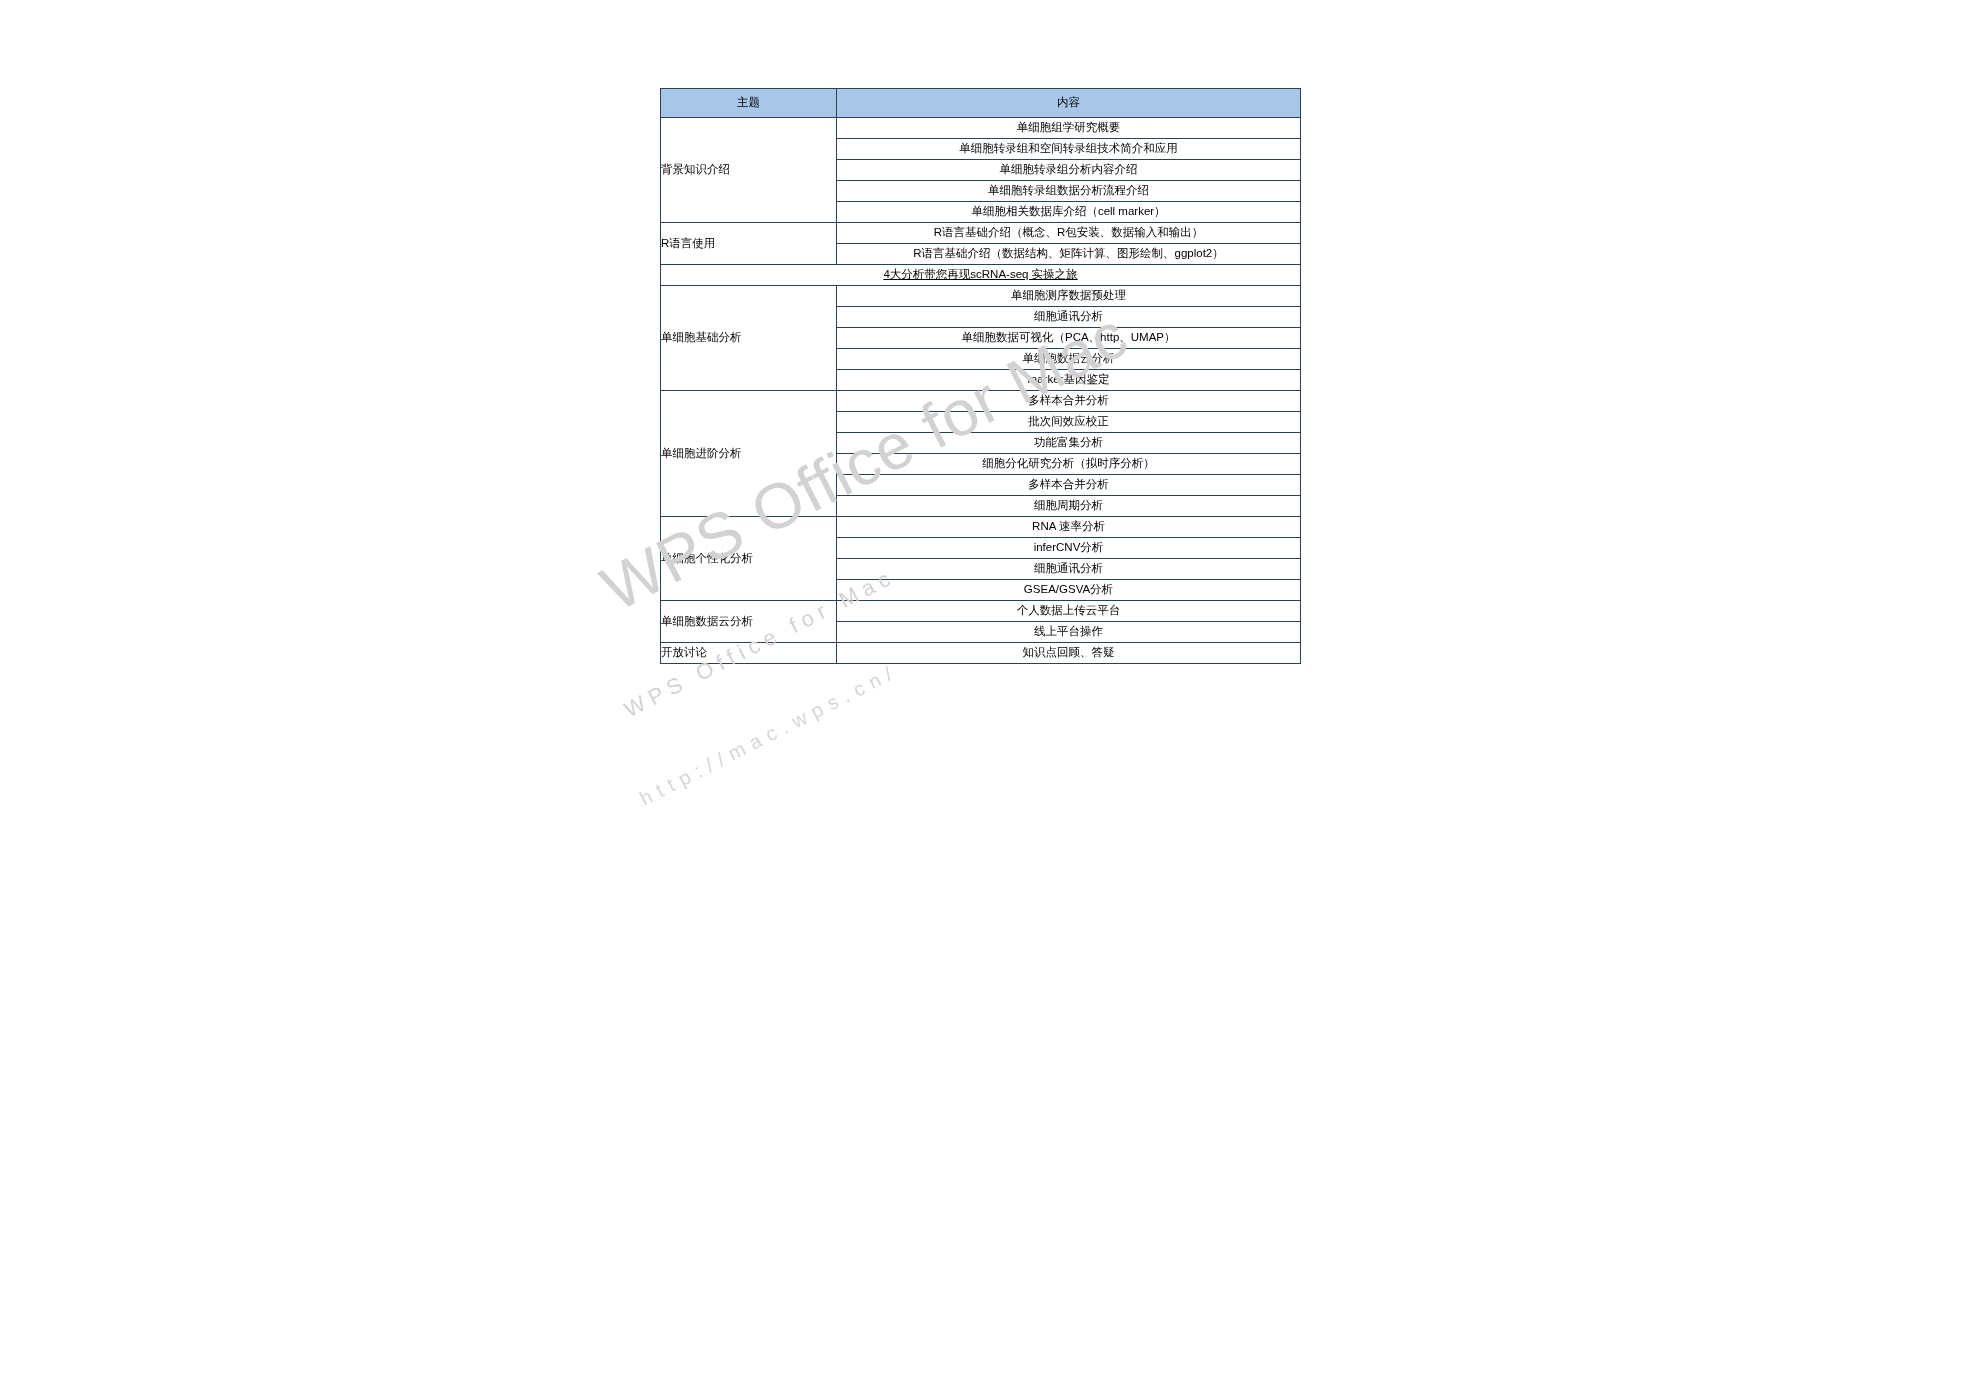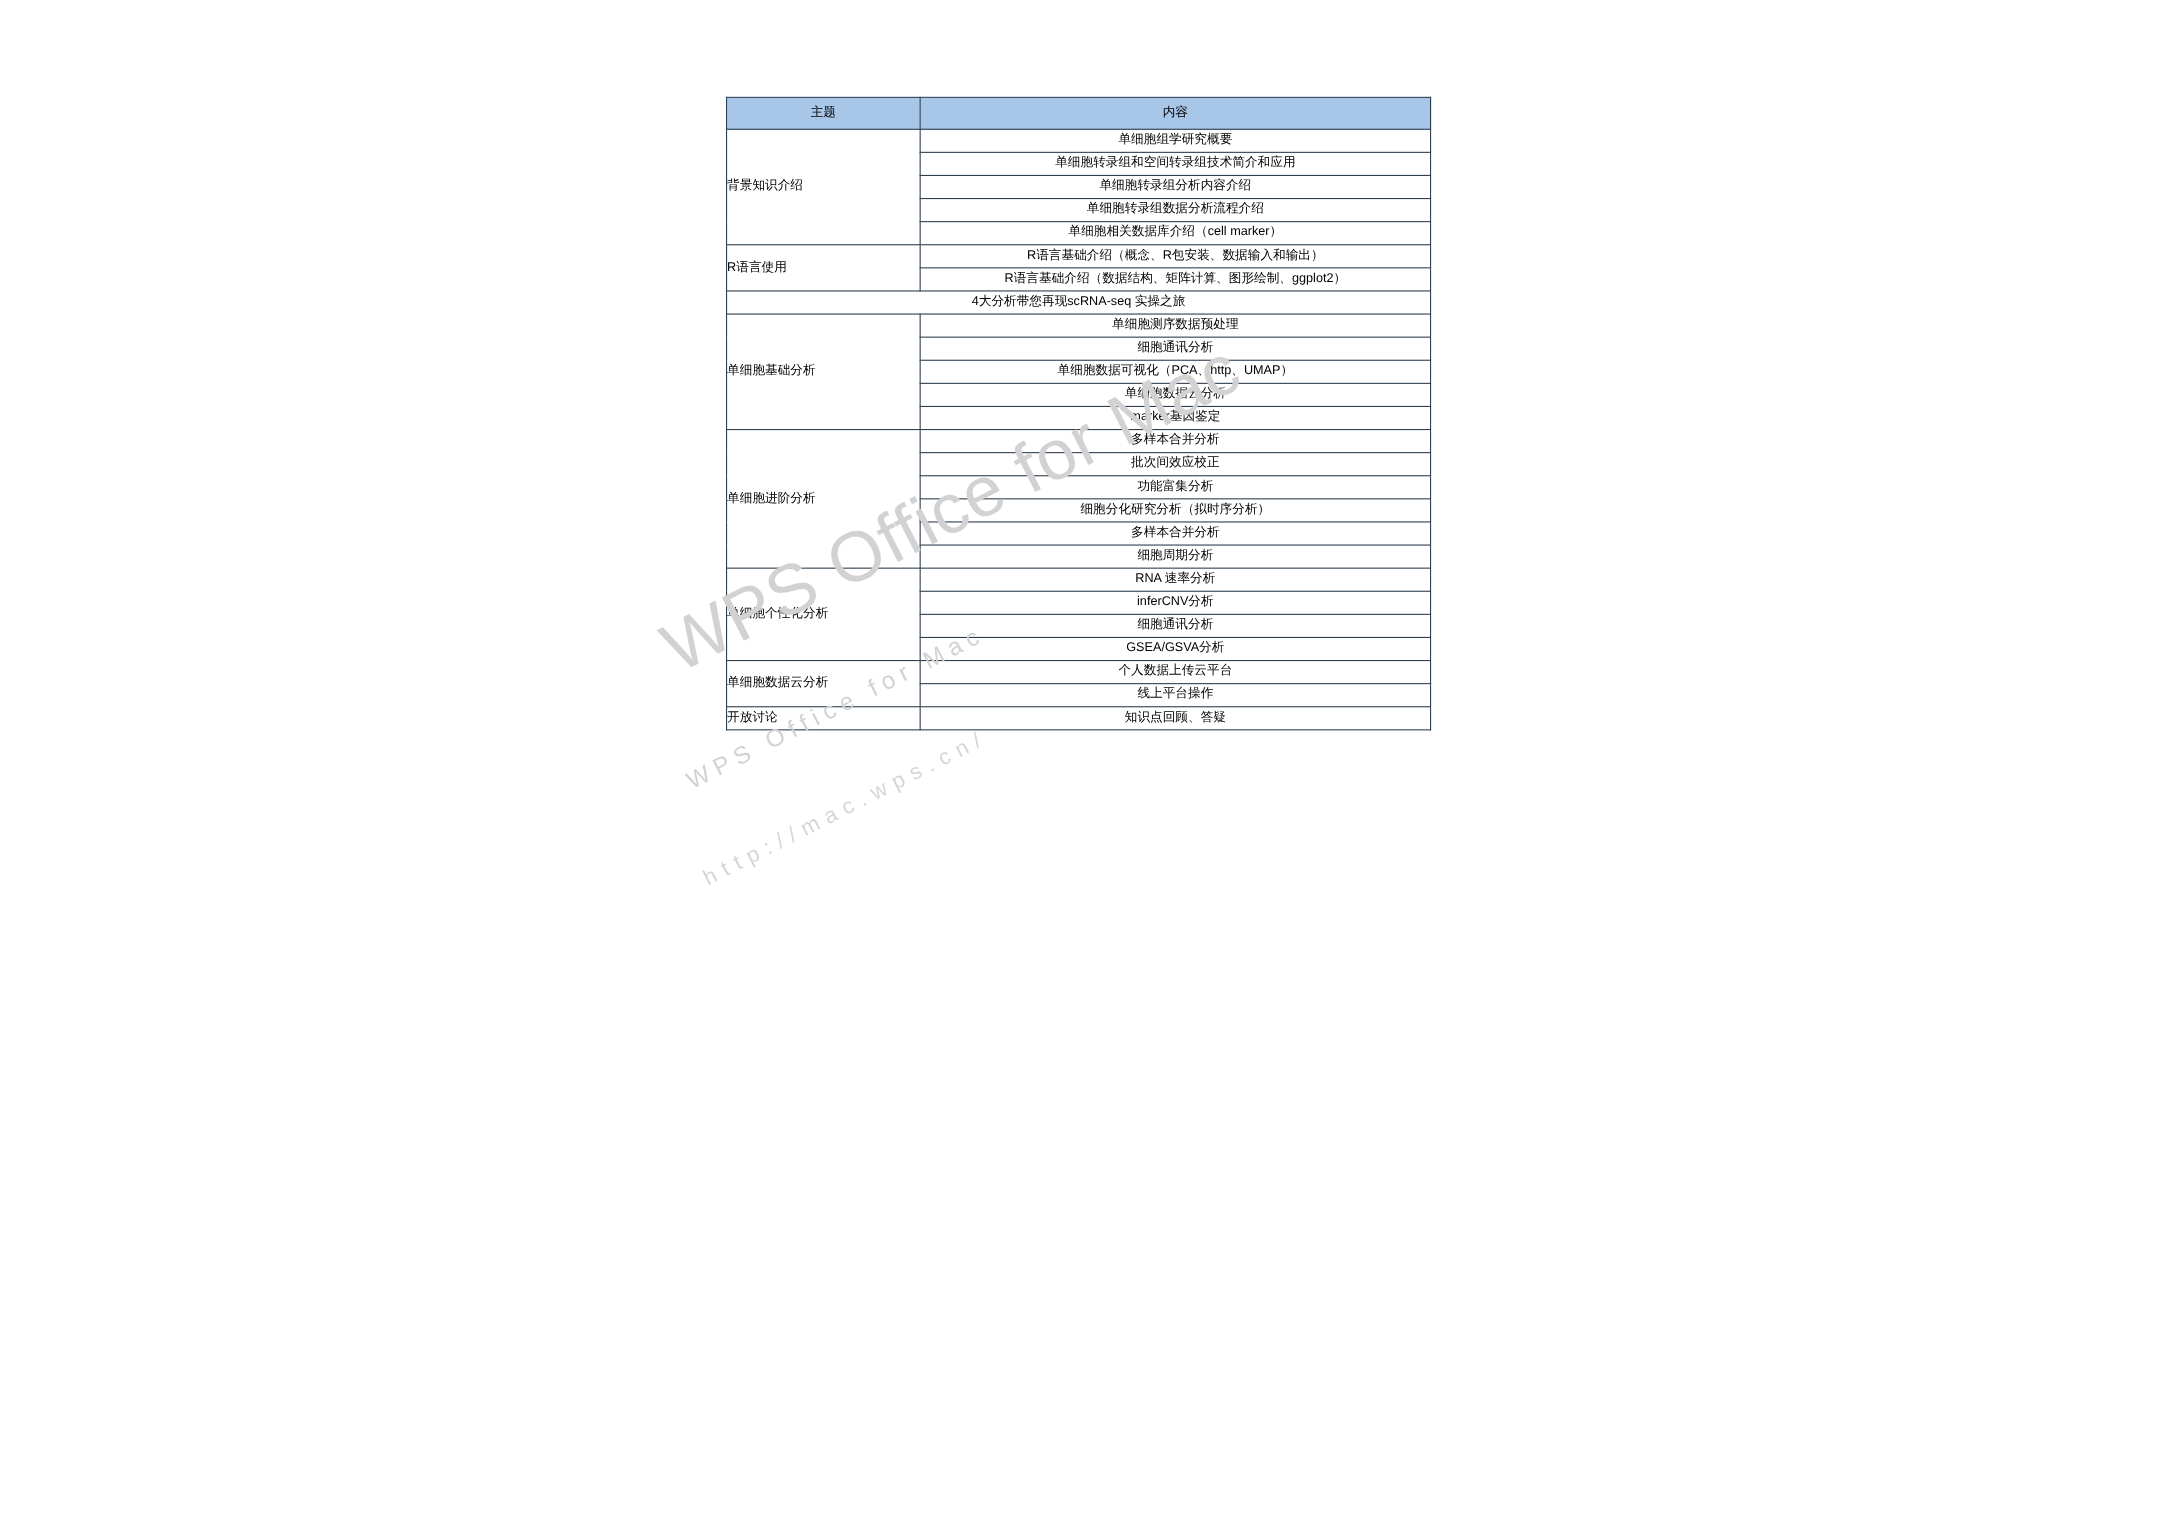--- a/index.html
+++ b/index.html
@@ -56,20 +56,21 @@
   }
   td.content-cell {
     text-align: center;
     padding: 8px 10px;
     height: 20px;
   }
   td.full-cell {
     text-align: center;
     padding: 8px 10px;
     height: 20px;
+    text-decoration: underline;
   }
   .watermark {
     position: absolute;
     pointer-events: none;
     color: #c9c9c9;
     white-space: nowrap;
     user-select: none;
   }
   .wm-main {
     left: 590px;

